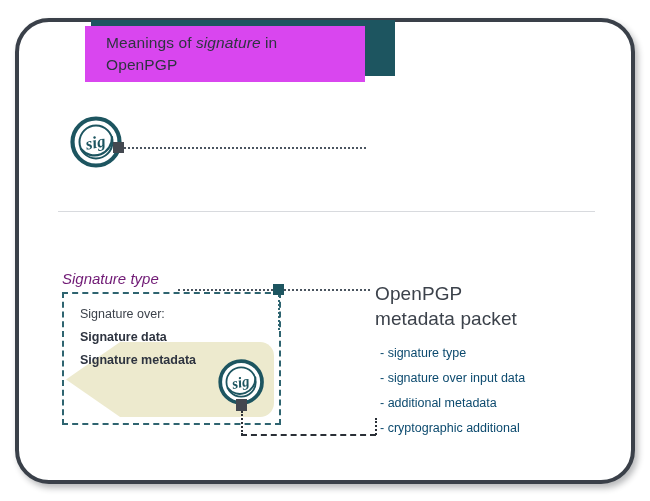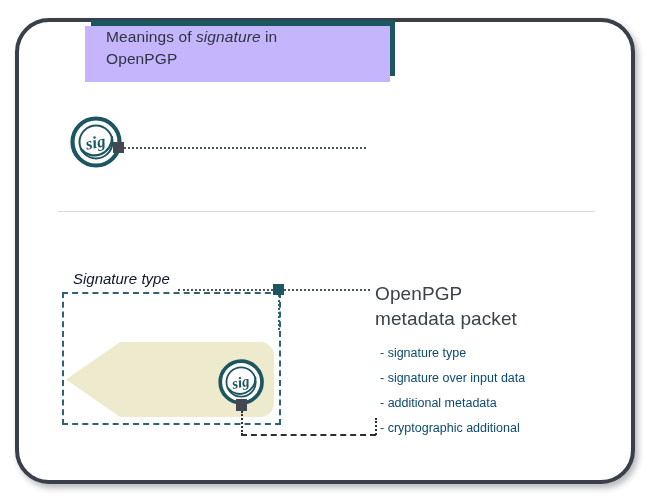--- a/index.html
+++ b/index.html
@@ -38,24 +38,25 @@
     left: 91px;
     top: 20px;
     width: 304px;
     height: 56px;
     background: #1d5560;
   }
   .title-box {
     position: absolute;
     left: 85px;
     top: 26px;
-    width: 305px;
+    width: 280px;
     height: 56px;
-    background: #c4b5fd;
+    background: #d946ef;
     display: flex;
+    align-items: center;
   }
   .title-text {
     font-size: 15.5px;
     line-height: 1.42;
     color: #2e3440;
     padding: 0 0 0 21px;
     letter-spacing: 0.1px;
   }
   .title-text .em { font-style: italic; }
 
@@ -132,22 +133,21 @@
     list-style: none;
   }
 
   
   .sigtype-caption {
     position: absolute;
     left: 62px;
     top: 270px;
     font-size: 15px;
     font-style: italic;
-    color: #0f172a;
-    margin-left: 11px;
+    color: #701a75;
   }
 
   .sigtype-box {
     position: absolute;
     left: 62px;
     top: 292px;
     width: 219px;
     height: 133px;
     border: 2px dashed #2e6470;
   }
@@ -208,20 +208,25 @@
       <text x="26" y="33" font-family="Liberation Serif, serif" font-size="17" font-style="italic" font-weight="bold" fill="#1d5560" text-anchor="middle" transform="rotate(-11 26 30)">sig</text>
     </svg>
   </div>
   <div class="sig-tab" style="left:113px; top:142px; width:11px; height:11px;"></div>
   <div class="dash-h fine" style="left:124px; top:147px; width:242px;"></div>
 
   <div class="sigtype-caption">Signature type</div>
   <div class="sigtype-box"></div>
   <div class="banner"></div>
 
+  <div class="box-text">
+    <div>Signature over:</div>
+    <div class="b">Signature data</div>
+    <div class="b">Signature metadata</div>
+  </div>
 
   <div class="node-square"></div>
   <div class="dash-h fine" style="left:178px; top:289px; width:95px;"></div>
   <div class="dash-h fine" style="left:284px; top:289px; width:86px;"></div>
   <div class="dash-v" style="left:278px; top:295px; height:35px; border-left-color:#2e6470;"></div>
 
   <div class="sig" style="left:218px; top:358px; width:48px; height:48px;">
     <svg viewBox="0 0 54 54" xmlns="http://www.w3.org/2000/svg">
       <circle cx="26" cy="27" r="23.5" fill="#ffffff" stroke="#1d5560" stroke-width="4.2"></circle>
       <circle cx="26" cy="27" r="16.5" fill="none" stroke="#1d5560" stroke-width="2"></circle>

